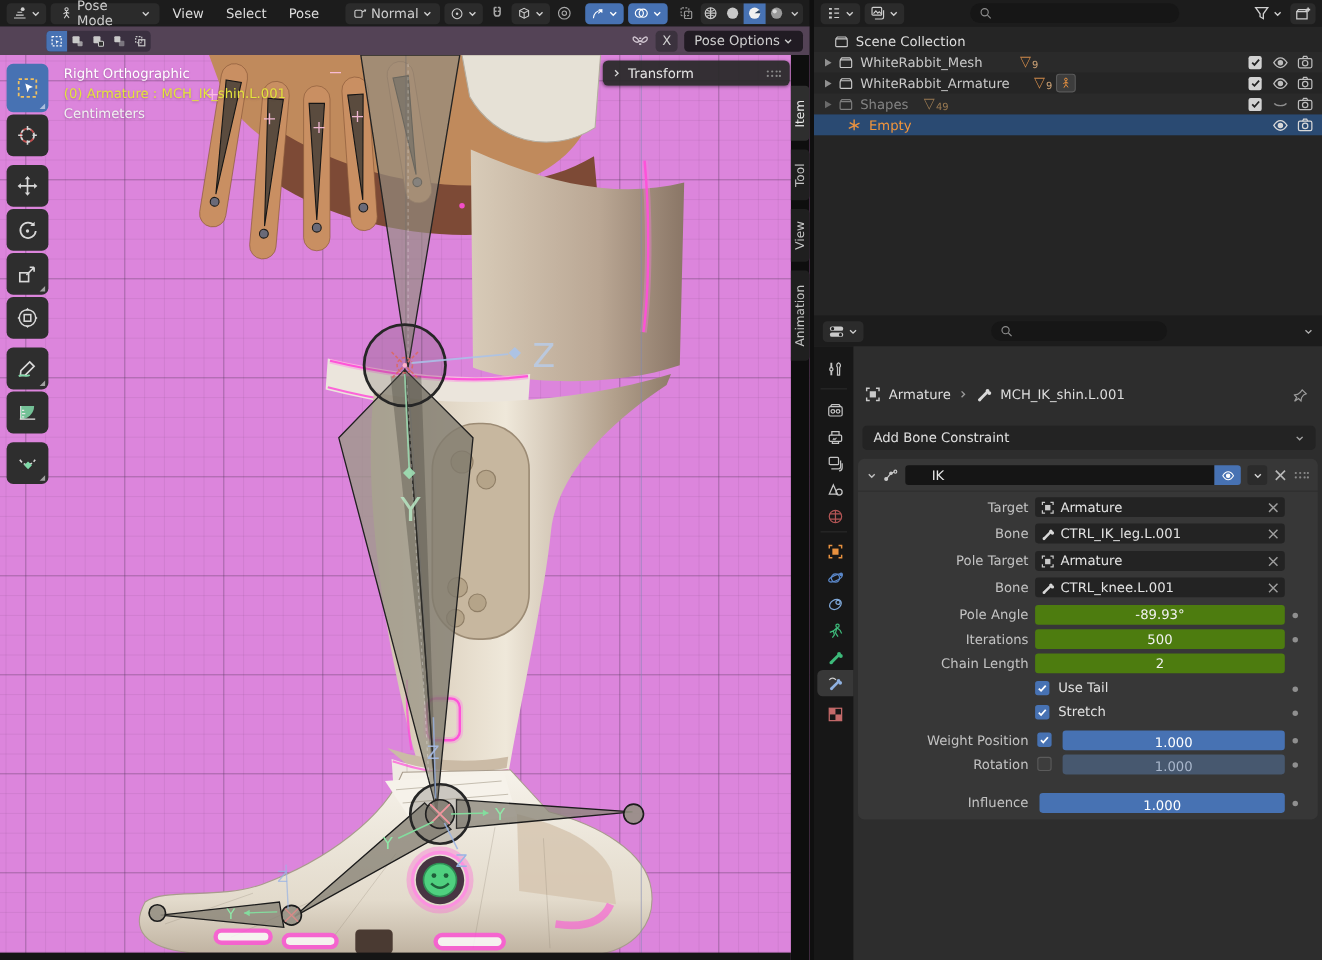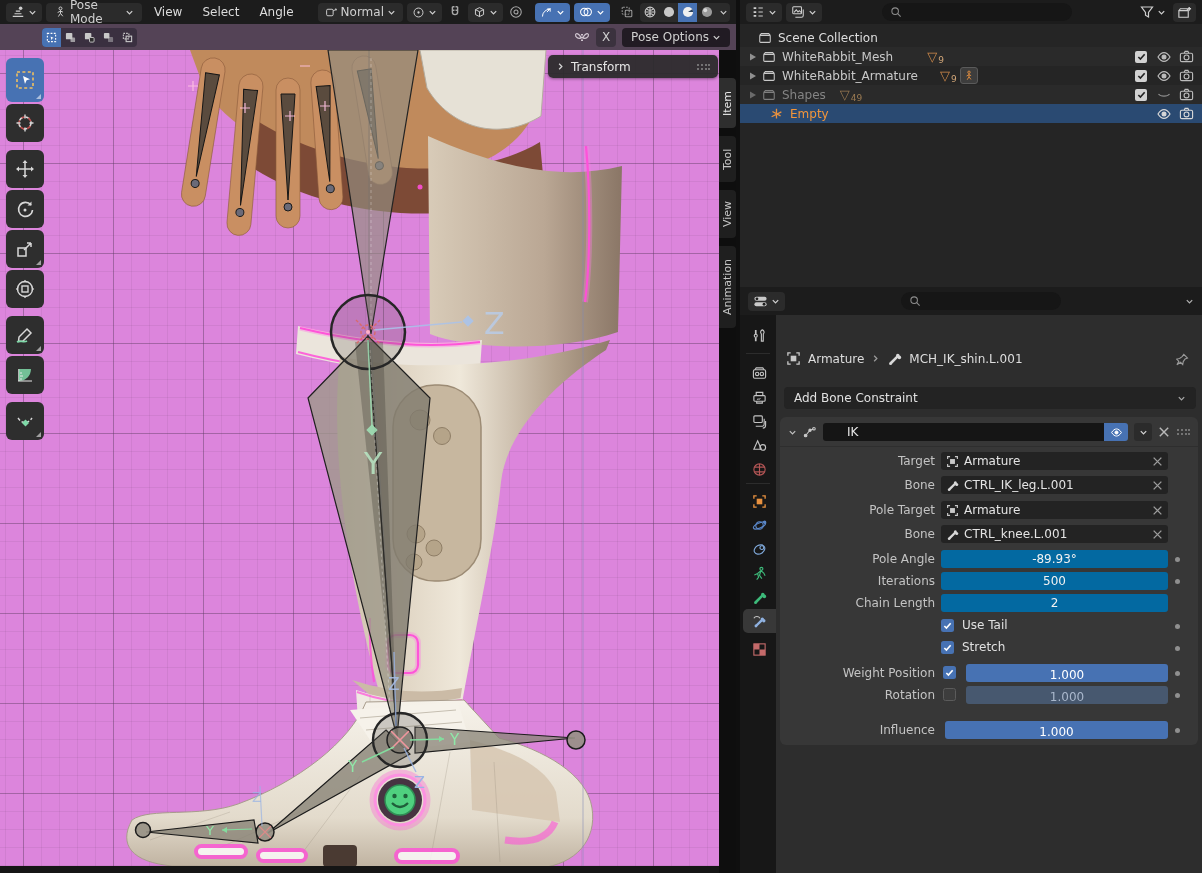--- a/index.html
+++ b/index.html
@@ -53,21 +53,21 @@
   .props { left:740px; top:287px; width:462px; height:586px; background:#2d2d2d; }
   .props-header { position:absolute; left:0; top:0; width:462px; height:28px; background:#1c1c1c; display:flex; align-items:center; padding:0 8px; gap:6px; }
   .tabstrip { position:absolute; left:0; top:28px; width:36px; bottom:0; background:#171717; }
   .ptab { position:absolute; left:3px; width:33px; height:24px; display:flex; align-items:center; justify-content:center; border-radius:5px 0 0 5px; }
   .ptab.on { background:#383838; }
   .pcontent { position:absolute; left:36px; top:28px; right:0; bottom:0; background:#2d2d2d; }
   .panel { position:absolute; left:4px; top:102px; width:418px; height:328px; background:#373737; border-radius:6px; }
   .prow { position:absolute; display:flex; align-items:center; }
   .plabel { position:absolute; width:155px; text-align:right; color:#c3c3c3; }
   .idfield { position:absolute; left:161px; width:227px; height:18px; background:#232323; border-radius:3px; display:flex; align-items:center; gap:5px; padding:0 5px; color:#e4e4e4; }
-  .numfield { position:absolute; left:161px; width:227px; height:18px; background:#0369a1; border-radius:3px; display:flex; align-items:center; justify-content:center; color:#f2f2f2; }
+  .numfield { position:absolute; left:161px; width:227px; height:18px; background:#4d7c0f; border-radius:3px; display:flex; align-items:center; justify-content:center; color:#f2f2f2; }
   .slider { position:absolute; height:18px; background:#4772b3; border-radius:3px; display:flex; align-items:flex-end; justify-content:center; color:#fff; }
   .slider.dis { background:#47586f; color:#a9b7cc; }
   .pcheck { width:13px; height:13px; border-radius:2.5px; background:#4772b3; display:flex; align-items:center; justify-content:center; flex:none; }
   .pcheck.off { background:#3d3d3d; border:1px solid #5b5b5b; }
   .dot { position:absolute; left:395px; width:5px; height:5px; border-radius:50%; background:#8f8f8f; top:7px; }
   .clear-x { margin-left:auto; color:#9d9d9d; }
 </style>
 </head>
 <body>
 
@@ -88,21 +88,21 @@
           <circle cx="8" cy="3" r="1.8"></circle>
           <path d="M8 5v4M8 6.3L4.5 8M8 6.3l3 1.2M8 9l-2.6 4M8 9l2.8 3.6"></path>
         </svg>
       <span>Pose Mode</span>
       <svg class="cv" viewBox="0 0 10 10">
           <path d="M2 3.5l3 3 3-3"></path>
         </svg>
     </span>
     <span class="menu-item">View</span>
     <span class="menu-item">Select</span>
-    <span class="menu-item">Angle</span>
+    <span class="menu-item">Pose</span>
     <span class="btn" style="margin-left:12px;padding:0 7px;">
       <svg class="ic" width="13" height="13" viewBox="0 0 16 16">
           <rect x="2" y="4" width="8" height="8" rx="1.5"></rect>
           <path d="M10 6l4-2M12.5 3.5l1.5.5-.5 1.6"></path>
         </svg>
       <span>Normal</span>
       <svg class="cv" viewBox="0 0 10 10">
           <path d="M2 3.5l3 3 3-3"></path>
         </svg>
     </span>
@@ -415,20 +415,25 @@
         <line x1="404" y1="698" x2="416" y2="722" stroke="#9ab4e4" stroke-width="1.4" opacity=".85"></line>
         <text x="414" y="738" font-size="16" fill="#9ab4e4">Z</text>
         <line x1="262" y1="776" x2="260" y2="736" stroke="#9ab4e4" stroke-width="1.2" opacity=".7"></line>
         <text x="252" y="752" font-size="14" fill="#9ab4e4" opacity=".75">Z</text>
         <line x1="252" y1="779" x2="222" y2="780" stroke="#84dc9e" stroke-width="1.2"></line>
         <path d="M222,780 l5,-3 v6 z" fill="#84dc9e"></path>
         <text x="206" y="785" font-size="13" fill="#8fe8a8">Y</text>
       </g>
     </svg>
 
+    <div class="abs" style="left:58px;top:8px;line-height:18px;">
+      <div class="ov-line" style="color:#ffffff;">Right Orthographic</div>
+      <div class="ov-line" style="color:#e3e33c;">(0) Armature : MCH_IK_shin.L.001</div>
+      <div class="ov-line" style="color:#f0f0f0;">Centimeters</div>
+    </div>
 
     <div class="abs" style="left:6px;top:8px;display:flex;flex-direction:column;gap:2px;">
       <div class="tbtn blue" style="height:44px;">
         <svg width="20" height="20" viewBox="0 0 20 20">
             <rect x="2" y="2" width="16" height="16" fill="none" stroke="#f0c060" stroke-width="1.6" stroke-dasharray="3 2.4"></rect>
             <path d="M8 6l7 3.2-3.4 1L10 14z" fill="#fff"></path>
           </svg>
         <span class="corner"></span>
       </div>
       <div class="tbtn">

